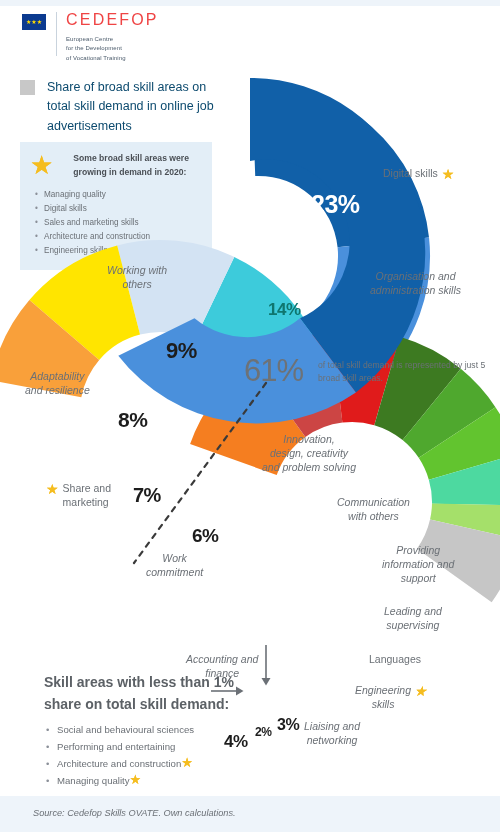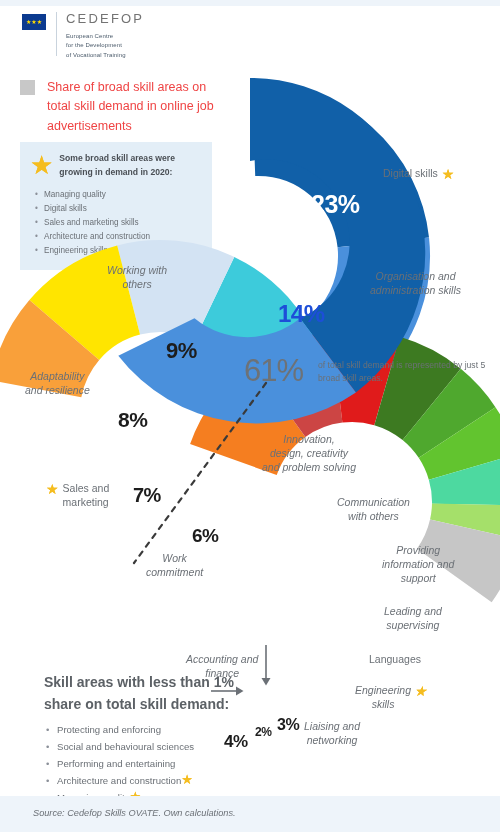--- a/index.html
+++ b/index.html
@@ -30,49 +30,49 @@
   .eu-flag .stars {
     position: absolute; inset: 0;
     display: flex; align-items: center; justify-content: center;
     color: #ffdd00; font-size: 6px; line-height: 1;
   }
   .logo-div {
     width: 1px; height: 44px; background: #c9d3dd; margin: 0 9px 0 10px;
   }
   .logo-text { display: flex; flex-direction: column; }
   .logo-name {
-    font-size: 13px; font-weight: 400; letter-spacing: 2.2px;
-    color: #737373; line-height: 1; text-align: right;
+    font-size: 16px; font-weight: 400; letter-spacing: 2.2px;
+    color: #ef4444; line-height: 1; text-align: right;
   }
   .logo-sub {
     font-size: 6px; color: #4a5a6a; line-height: 1.55; margin-top: 7px;
     letter-spacing: .1px;
   }
   
   .legend {
     position: absolute; left: 20px; top: 78px;
     display: flex; align-items: flex-start;
   }
   .legend-swatch {
     width: 15px; height: 15px; background: #c8c8c8; margin-top: 2px;
     flex: 0 0 auto;
   }
   .legend-text {
-    margin-left: 12px; font-size: 12.5px; color: #ef4444;
+    margin-left: 12px; font-size: 12.5px; color: #0c4a6e;
     line-height: 1.55; max-width: 180px;
   }
   
   .growbox {
     position: absolute; left: 20px; top: 142px; width: 192px;
     background: #e3eef7; padding: 10px 10px 12px 10px;
   }
   .growbox-head { display: flex; align-items: flex-start; }
   .growbox-title {
     font-size: 8.6px; font-weight: bold; color: #4a4f55;
-    line-height: 1.6; margin-left: 6px;
+    line-height: 1.6; margin-left: 20px;
   }
   .growbox ul { margin: 8px 0 0 14px; }
   .growbox li {
     font-size: 8.2px; color: #6b7076; line-height: 1.72; list-style: none;
     position: relative;
   }
   .growbox li::before {
     content: "•"; position: absolute; left: -9px; color: #8b9099;
   }
   .star {
@@ -194,21 +194,21 @@
       <path d="M261.5 678 L266 685.5 L270.5 678" fill="#6b7076" stroke="none"></path>
     </g>
 
     <g stroke="#6b7076" stroke-width="1.6" fill="none">
       <line x1="211" y1="691" x2="240" y2="691"></line>
       <path d="M236 686.5 L243.5 691 L236 695.5" fill="#6b7076" stroke="none"></path>
     </g>
   </svg>
 
   <div class="pct" style="left:311px; top:158px; font-size:25px; color:#ffffff;">23%</div>
-  <div class="pct" style="left:278px; top:268px; font-size:24px; color:#1d4ed8;">14%</div>
+  <div class="pct" style="left:268px; top:268px; font-size:17px; color:#0f766e;">14%</div>
   <div class="pct" style="left:166px; top:306px; font-size:22px; color:#1d1d1d;">9%</div>
   <div class="pct" style="left:118px; top:376px; font-size:21px; color:#1d1d1d;">8%</div>
   <div class="pct" style="left:133px; top:452px; font-size:20px; color:#1d1d1d;">7%</div>
   <div class="pct" style="left:192px; top:493px; font-size:19px; color:#1d1d1d;">6%</div>
   <div class="pct" style="left:250px; top:494px; font-size:19px; color:#ffffff;">6%</div>
   <div class="pct" style="left:298px; top:526px; font-size:17px; color:#ffffff;">5%</div>
   <div class="pct" style="left:315px; top:563px; font-size:16px; color:#ffffff;">4%</div>
   <div class="pct" style="left:313px; top:601px; font-size:16px; color:#ffffff;">4%</div>
   <div class="pct" style="left:307px; top:637px; font-size:15px; color:#ffffff;">3%</div>
   <div class="pct" style="left:290px; top:662px; font-size:15px; color:#ffffff;">3%</div>
@@ -219,21 +219,21 @@
   <div class="lbl" style="left:383px; top:166px;">
     <span>Digital skills</span><span class="star" style="font-size:14px; vertical-align:-2px; margin-left:4px">★</span>
   </div>
   <div class="lbl c" style="left:370px; top:269px; white-space:pre-line;">Organisation and
 administration skills</div>
   <div class="lbl c" style="left:107px; top:263px; white-space:pre-line;">Working with
 others</div>
   <div class="lbl c" style="left:25px; top:369px; white-space:pre-line;">Adaptability
 and resilience</div>
   <div class="lbl" style="left:46px; top:481px;">
-    <span class="star" style="font-size:14px; vertical-align:-2px; margin-right:4px">★</span><span style="white-space:pre-line; display:inline-block; vertical-align:top">Sales and
+    <span class="star" style="font-size:14px; vertical-align:-2px; margin-right:4px">★</span><span style="white-space:pre-line; display:inline-block; vertical-align:top">Share and
 marketing</span>
   </div>
   <div class="lbl c" style="left:146px; top:551px; white-space:pre-line;">Work
 commitment</div>
   <div class="lbl c" style="left:262px; top:432px; white-space:pre-line;">Innovation,
 design, creativity
 and problem solving</div>
   <div class="lbl c" style="left:337px; top:495px; white-space:pre-line;">Communication
 with others</div>
   <div class="lbl c" style="left:382px; top:543px; white-space:pre-line;">Providing
@@ -250,21 +250,20 @@
 networking</div>
   <div class="lbl c" style="left:186px; top:628px; white-space:pre-line;margin-top:24px;">Accounting and
 finance</div>
 
   <div class="big61">61%</div>
   <div class="big61-txt">of total skill demand is represented by just 5 broad skill areas.</div>
 
   <div class="botnote">
     <div class="botnote-title">Skill areas with less than 1% share on total skill demand:</div>
     <ul>
-      <li><span>Protecting and enforcing</span></li>
       <li><span>Social and behavioural sciences</span></li>
       <li><span>Performing and entertaining</span></li>
       <li><span>Architecture and construction</span><span class="star" style="font-size:13px">★</span></li>
       <li><span>Managing quality</span><span class="star" style="font-size:13px">★</span></li>
     </ul>
   </div>
 
   <div class="footer">
     <span>Source: Cedefop Skills OVATE. Own calculations.</span>
   </div>

